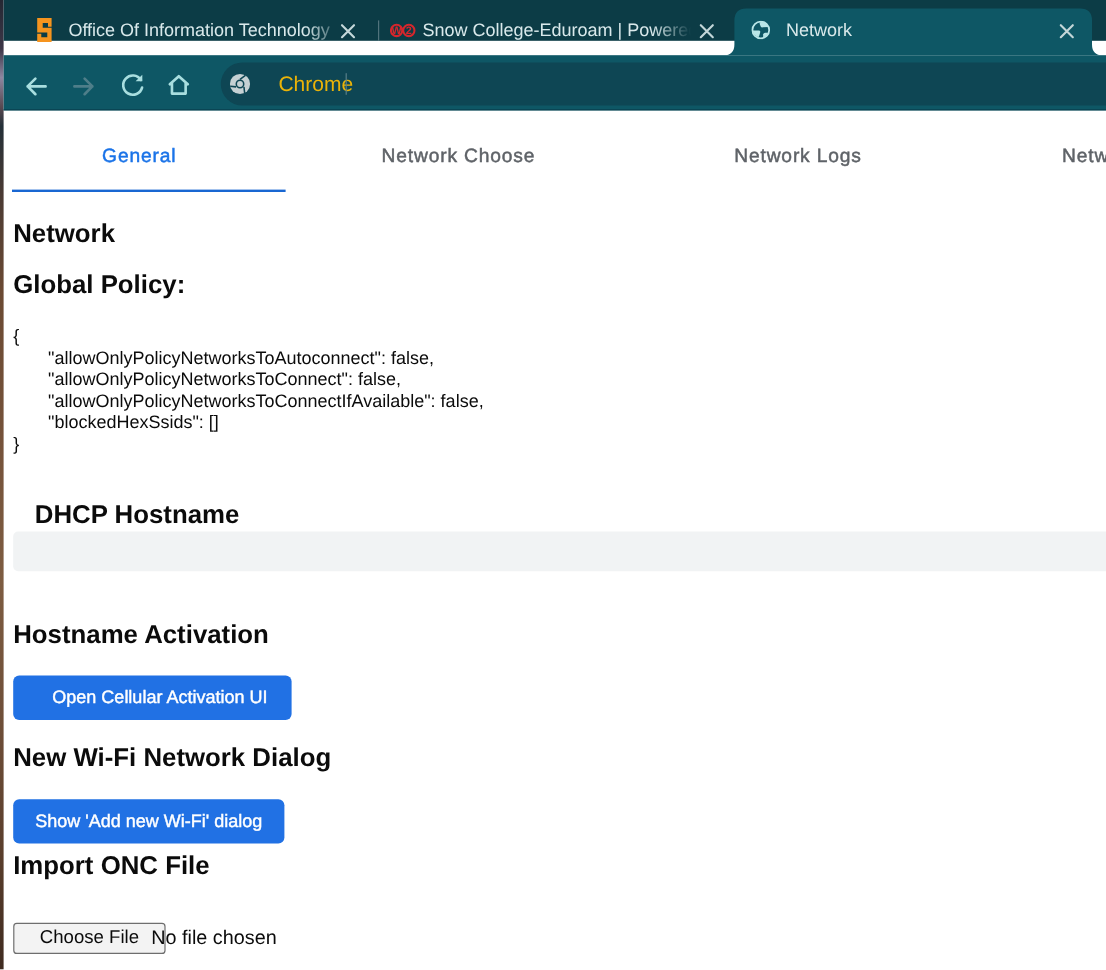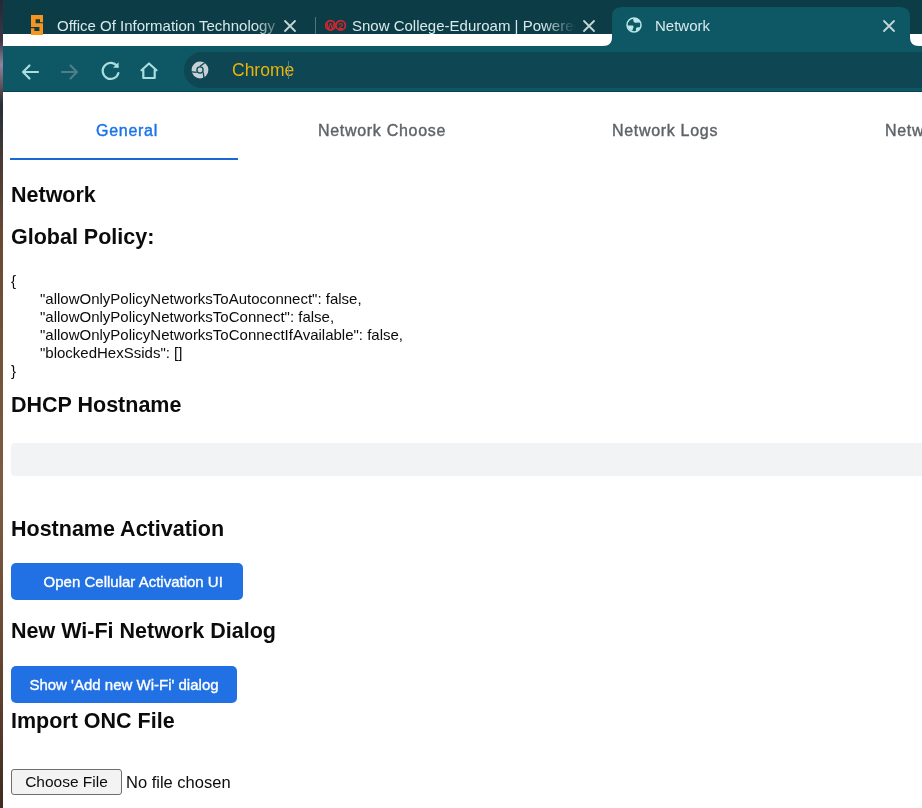--- a/index.html
+++ b/index.html
@@ -85,40 +85,40 @@
 
   <svg class="abs" style="left:185.5px;top:12.5px;" width="22" height="22" viewBox="0 0 22 22">
     <circle cx="11" cy="11" r="8.4" fill="#C5D1D4"></circle>
     <circle cx="11" cy="11" r="3.1" fill="none" stroke="#0E4654" stroke-width="1.3"></circle>
     <path d="M11,7.2 L15.5,3.9 M7.7,13.4 L2.9,12.9 M14.3,13.4 L14.9,18.9" stroke="#0E4654" stroke-width="1.3"></path>
   </svg>
   <div class="abs" style="left:213px;top:14px;font-size:17.5px;color:#eab308;margin-left:16px;">Chrome</div>
   <div class="abs" style="left:285px;top:15px;width:1px;height:18px;background:#577F89;"></div>
 </div>
 
-<div class="crtab" style="left:127px;top:122px;transform:translateX(-50%);color:#1A73E8;">General</div>
+<div class="crtab" style="left:116px;top:122px;transform:translateX(-50%);color:#1A73E8;">General</div>
 <div class="crtab" style="left:382px;top:122px;transform:translateX(-50%);">Network Choose</div>
 <div class="crtab" style="left:665px;top:122px;transform:translateX(-50%);">Network Logs</div>
 <div class="crtab" style="left:885px;top:122px;">Network State</div>
 <div class="abs" style="left:10px;top:158.3px;width:228px;height:2px;background:#1967D2;"></div>
 
 <div class="h" style="top:184.7px;">Network</div>
 <div class="h" style="top:226.9px;">Global Policy:</div>
 
 <div class="j" style="left:11px;top:273px;">{</div>
 <div class="j" style="left:40px;top:291px;">"allowOnlyPolicyNetworksToAutoconnect": false,</div>
 <div class="j" style="left:40px;top:309px;">"allowOnlyPolicyNetworksToConnect": false,</div>
 <div class="j" style="left:40px;top:327px;">"allowOnlyPolicyNetworksToConnectIfAvailable": false,</div>
 <div class="j" style="left:40px;top:345px;">"blockedHexSsids": []</div>
 <div class="j" style="left:11px;top:363px;">}</div>
 
-<div class="h" style="top:395px;">DHCP Hostname</div>
+<div class="h" style="top:419px;margin-left:18px;">DHCP Hostname</div>
 <div class="abs" style="left:11px;top:443px;right:0;height:33px;background:#F1F3F4;border-radius:4px 0 0 4px;"></div>
 
 <div class="h" style="top:518.6px;">Hostname Activation</div>
 <div class="btn" style="top:562.5px;width:218.5px;height:37.5px;padding-left:13px;">Open Cellular Activation UI</div>
 
 <div class="h" style="top:620.7px;">New Wi-Fi Network Dialog</div>
 <div class="btn" style="top:665.5px;width:226px;height:37.5px;">Show 'Add new Wi-Fi' dialog</div>
 
 <div class="h" style="top:711px;">Import ONC File</div>
-<div class="abs" style="left:11px;top:769px;width:111px;height:25.5px;background:#F3F3F3;border:1px solid #6E6E6E;border-radius:3px;box-sizing:border-box;display:flex;align-items:center;justify-content:center;font-size:15.5px;color:#0b0b0b;">Choose File</div>
+<div class="abs" style="left:11px;top:769px;width:127px;height:25.5px;background:#F3F3F3;border:1px solid #6E6E6E;border-radius:3px;box-sizing:border-box;display:flex;align-items:center;justify-content:center;font-size:15.5px;color:#0b0b0b;">Choose File</div>
 <div class="abs" style="left:126px;top:774px;font-size:16.5px;color:#0b0b0b;line-height:1;">No file chosen</div>
 
 </body></html>

